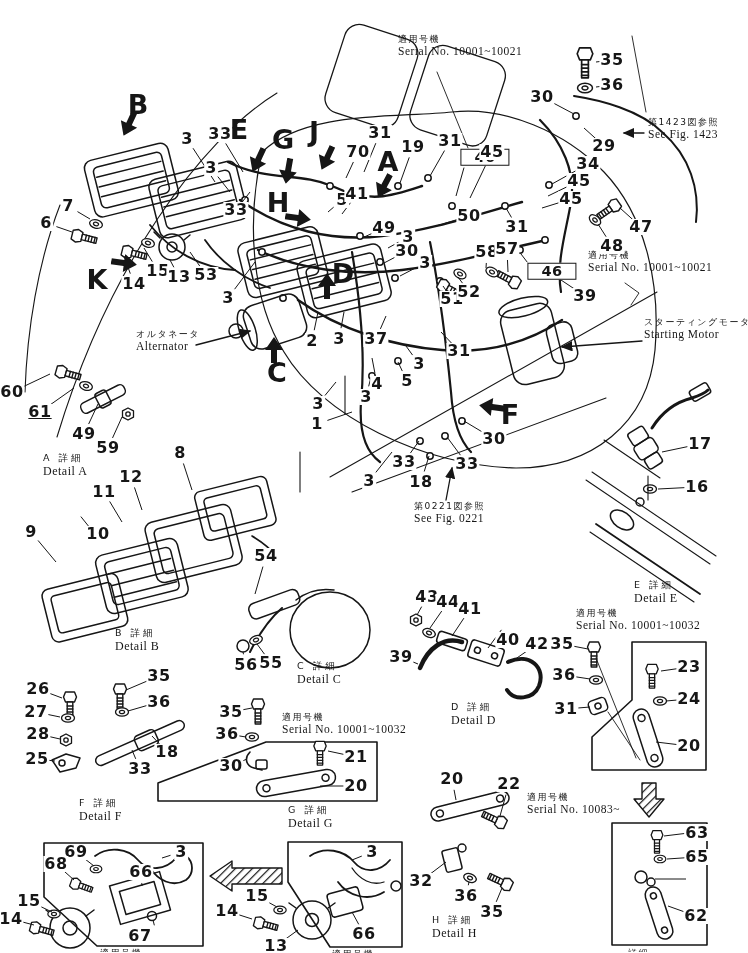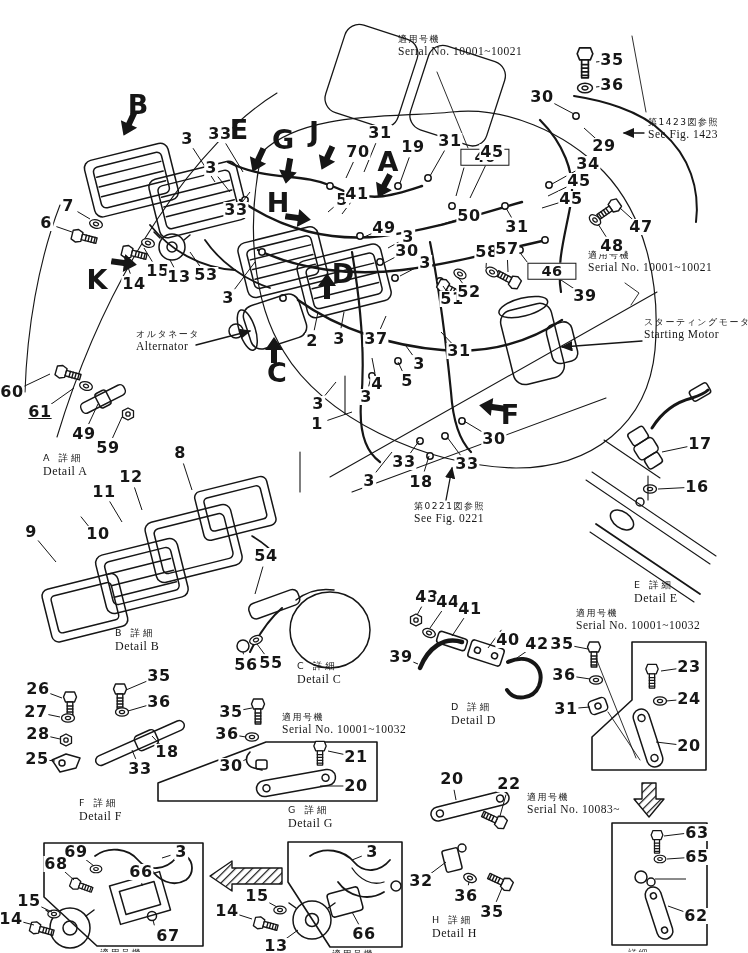--- a/index.html
+++ b/index.html
@@ -630,21 +630,21 @@
       <div class="callout" style="left: 466px; top: 896px;">36</div>
       <div class="callout" style="left: 492px; top: 912px;">35</div>
       <div class="callout" style="left: 697px; top: 832px;">64</div>
       <div class="callout" style="left: 697px; top: 857px;">65</div>
       <div class="callout" style="left: 697px; top: 833px;">63</div>
       <div class="callout" style="left: 696px; top: 916px;">62</div>
       <div class="callout" style="left: 76px; top: 852px;">69</div>
       <div class="callout" style="left: 56px; top: 864px;">68</div>
       <div class="callout" style="left: 181px; top: 852px;">3</div>
       <div class="callout" style="left: 141px; top: 872px;">66</div>
-      <div class="callout" style="left: 168px; top: 936px;">67</div>
+      <div class="callout" style="left: 140px; top: 936px;">67</div>
       <div class="callout" style="left: 29px; top: 901px;">15</div>
       <div class="callout" style="left: 11px; top: 919px;">14</div>
       <div class="callout" style="left: 372px; top: 852px;">3</div>
       <div class="callout" style="left: 257px; top: 896px;">15</div>
       <div class="callout" style="left: 227px; top: 911px;">14</div>
       <div class="callout" style="left: 276px; top: 946px;">13</div>
       <div class="callout" style="left: 364px; top: 934px;">66</div>
     </div>
   <div class="layer" id="letter-layer">
       <div class="biglet" style="left: 138px; top: 104px;">B</div>

